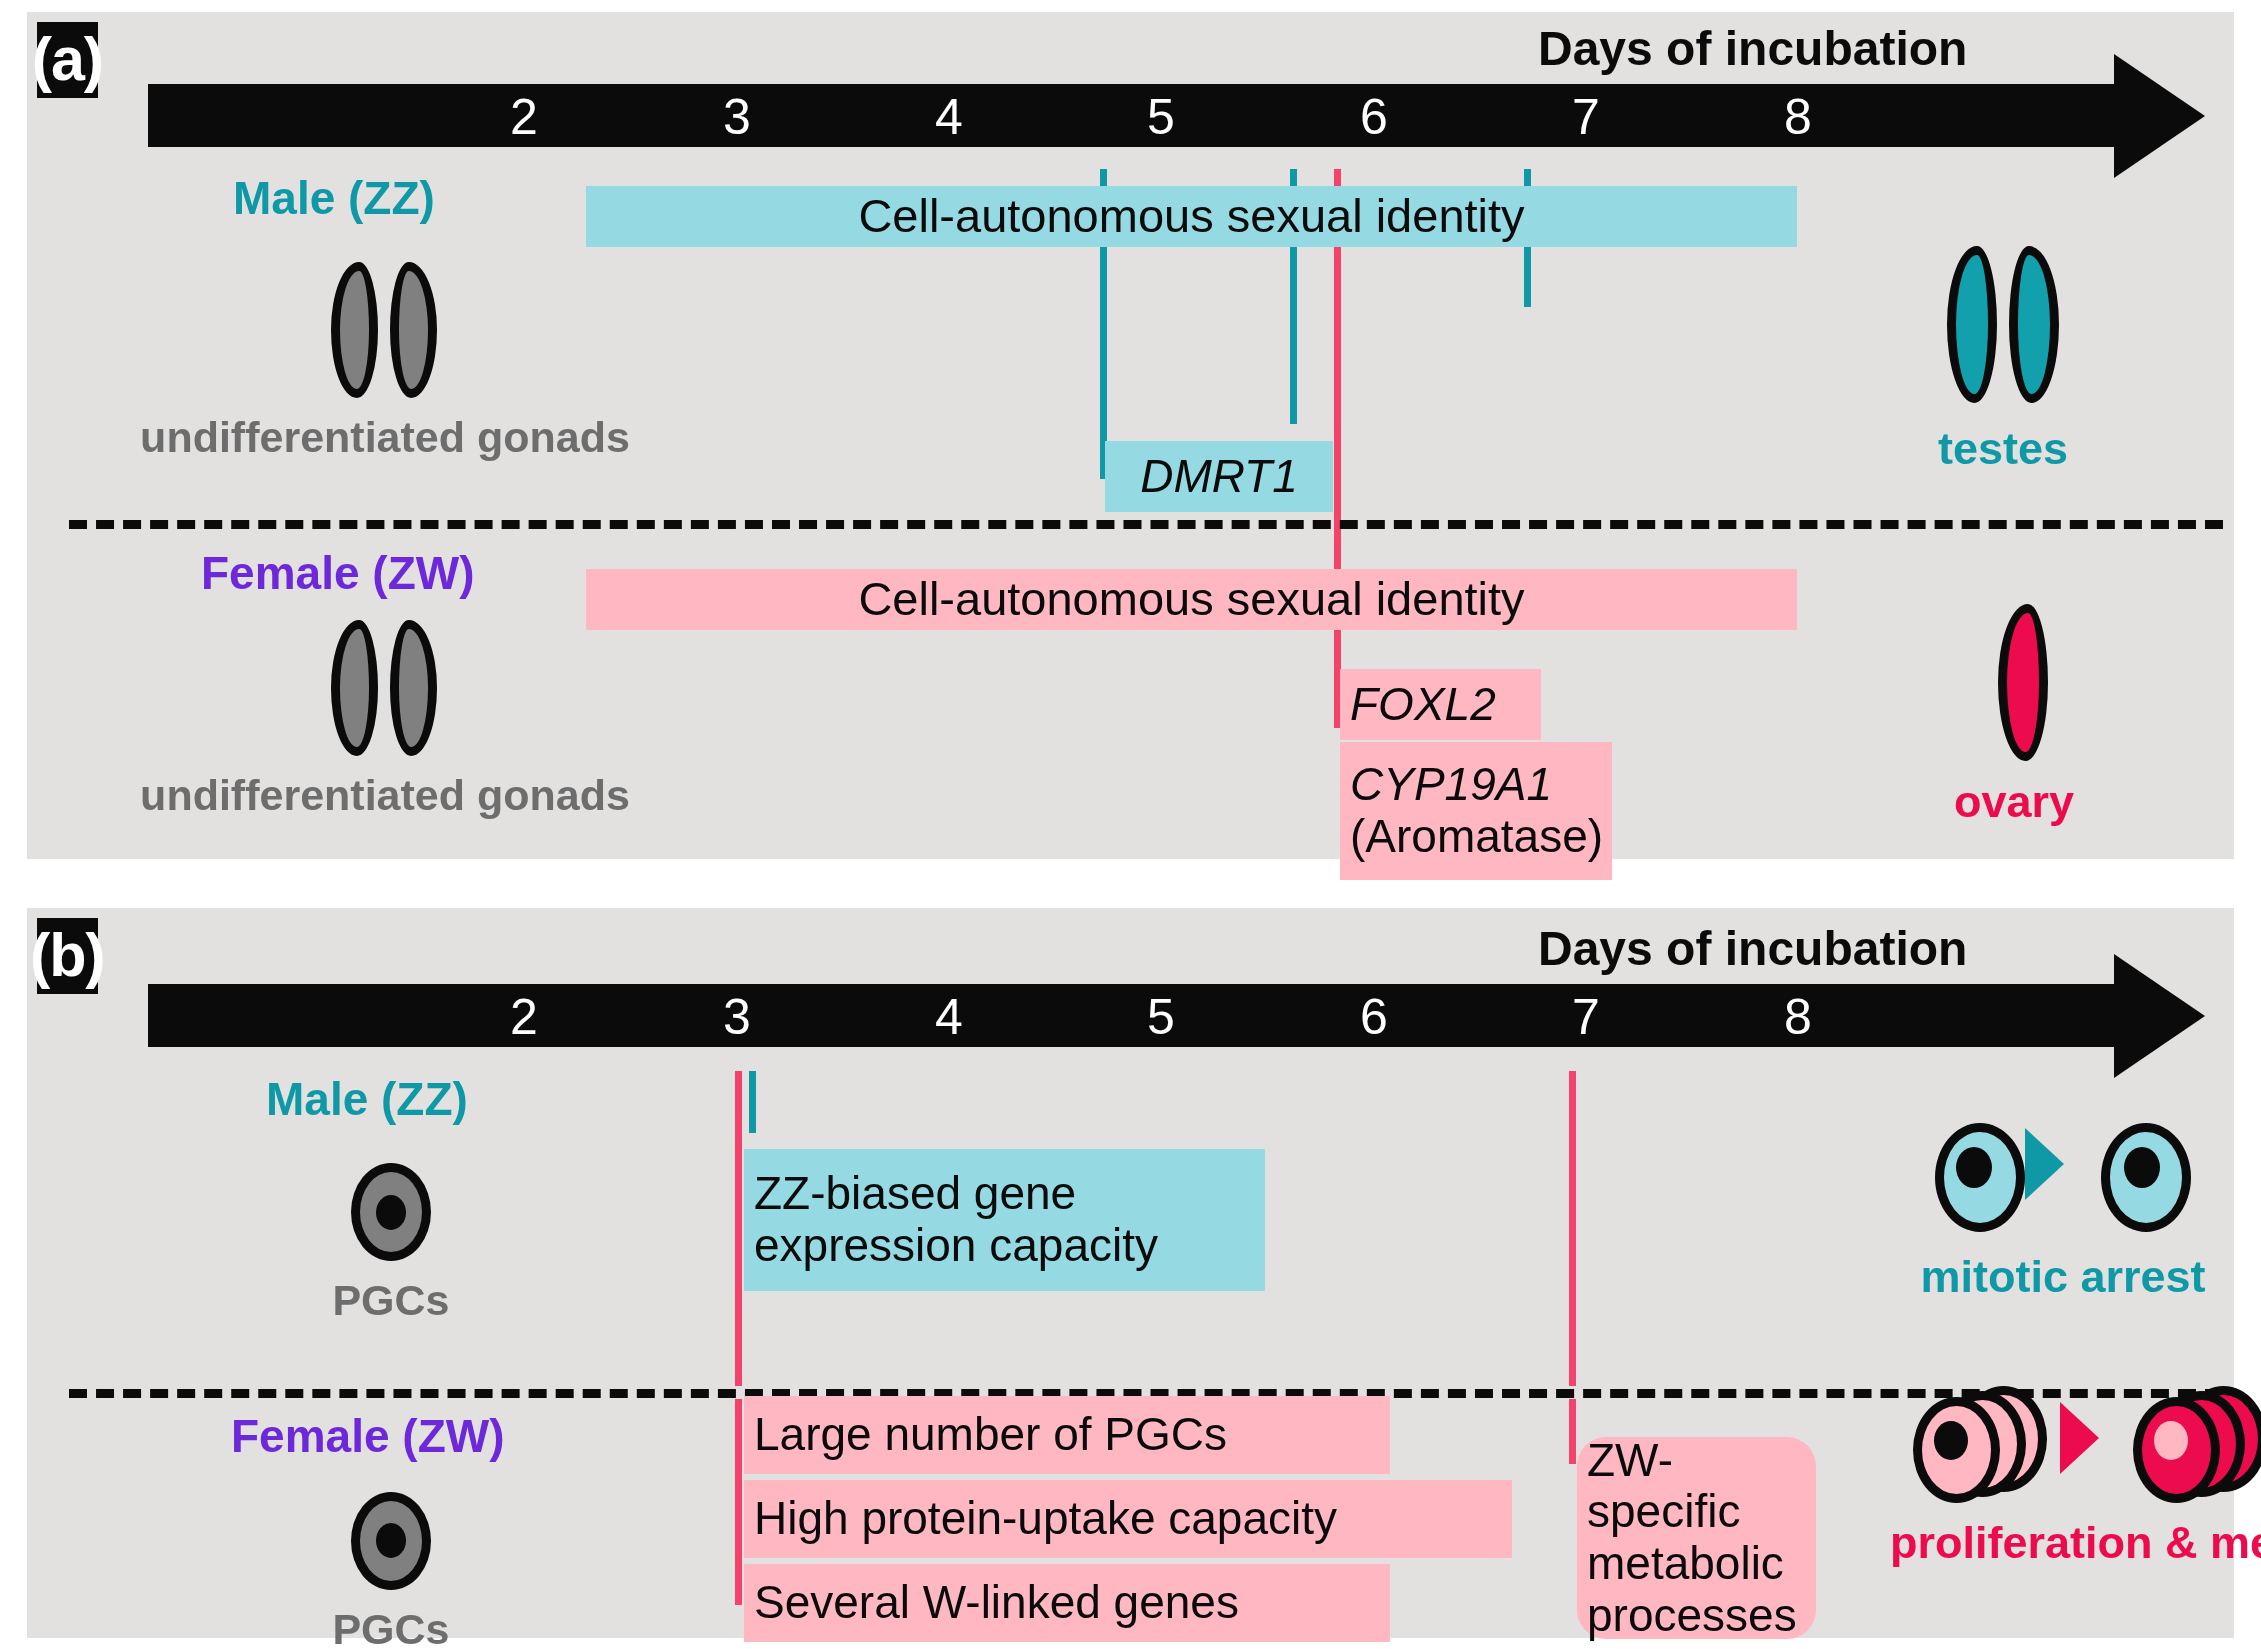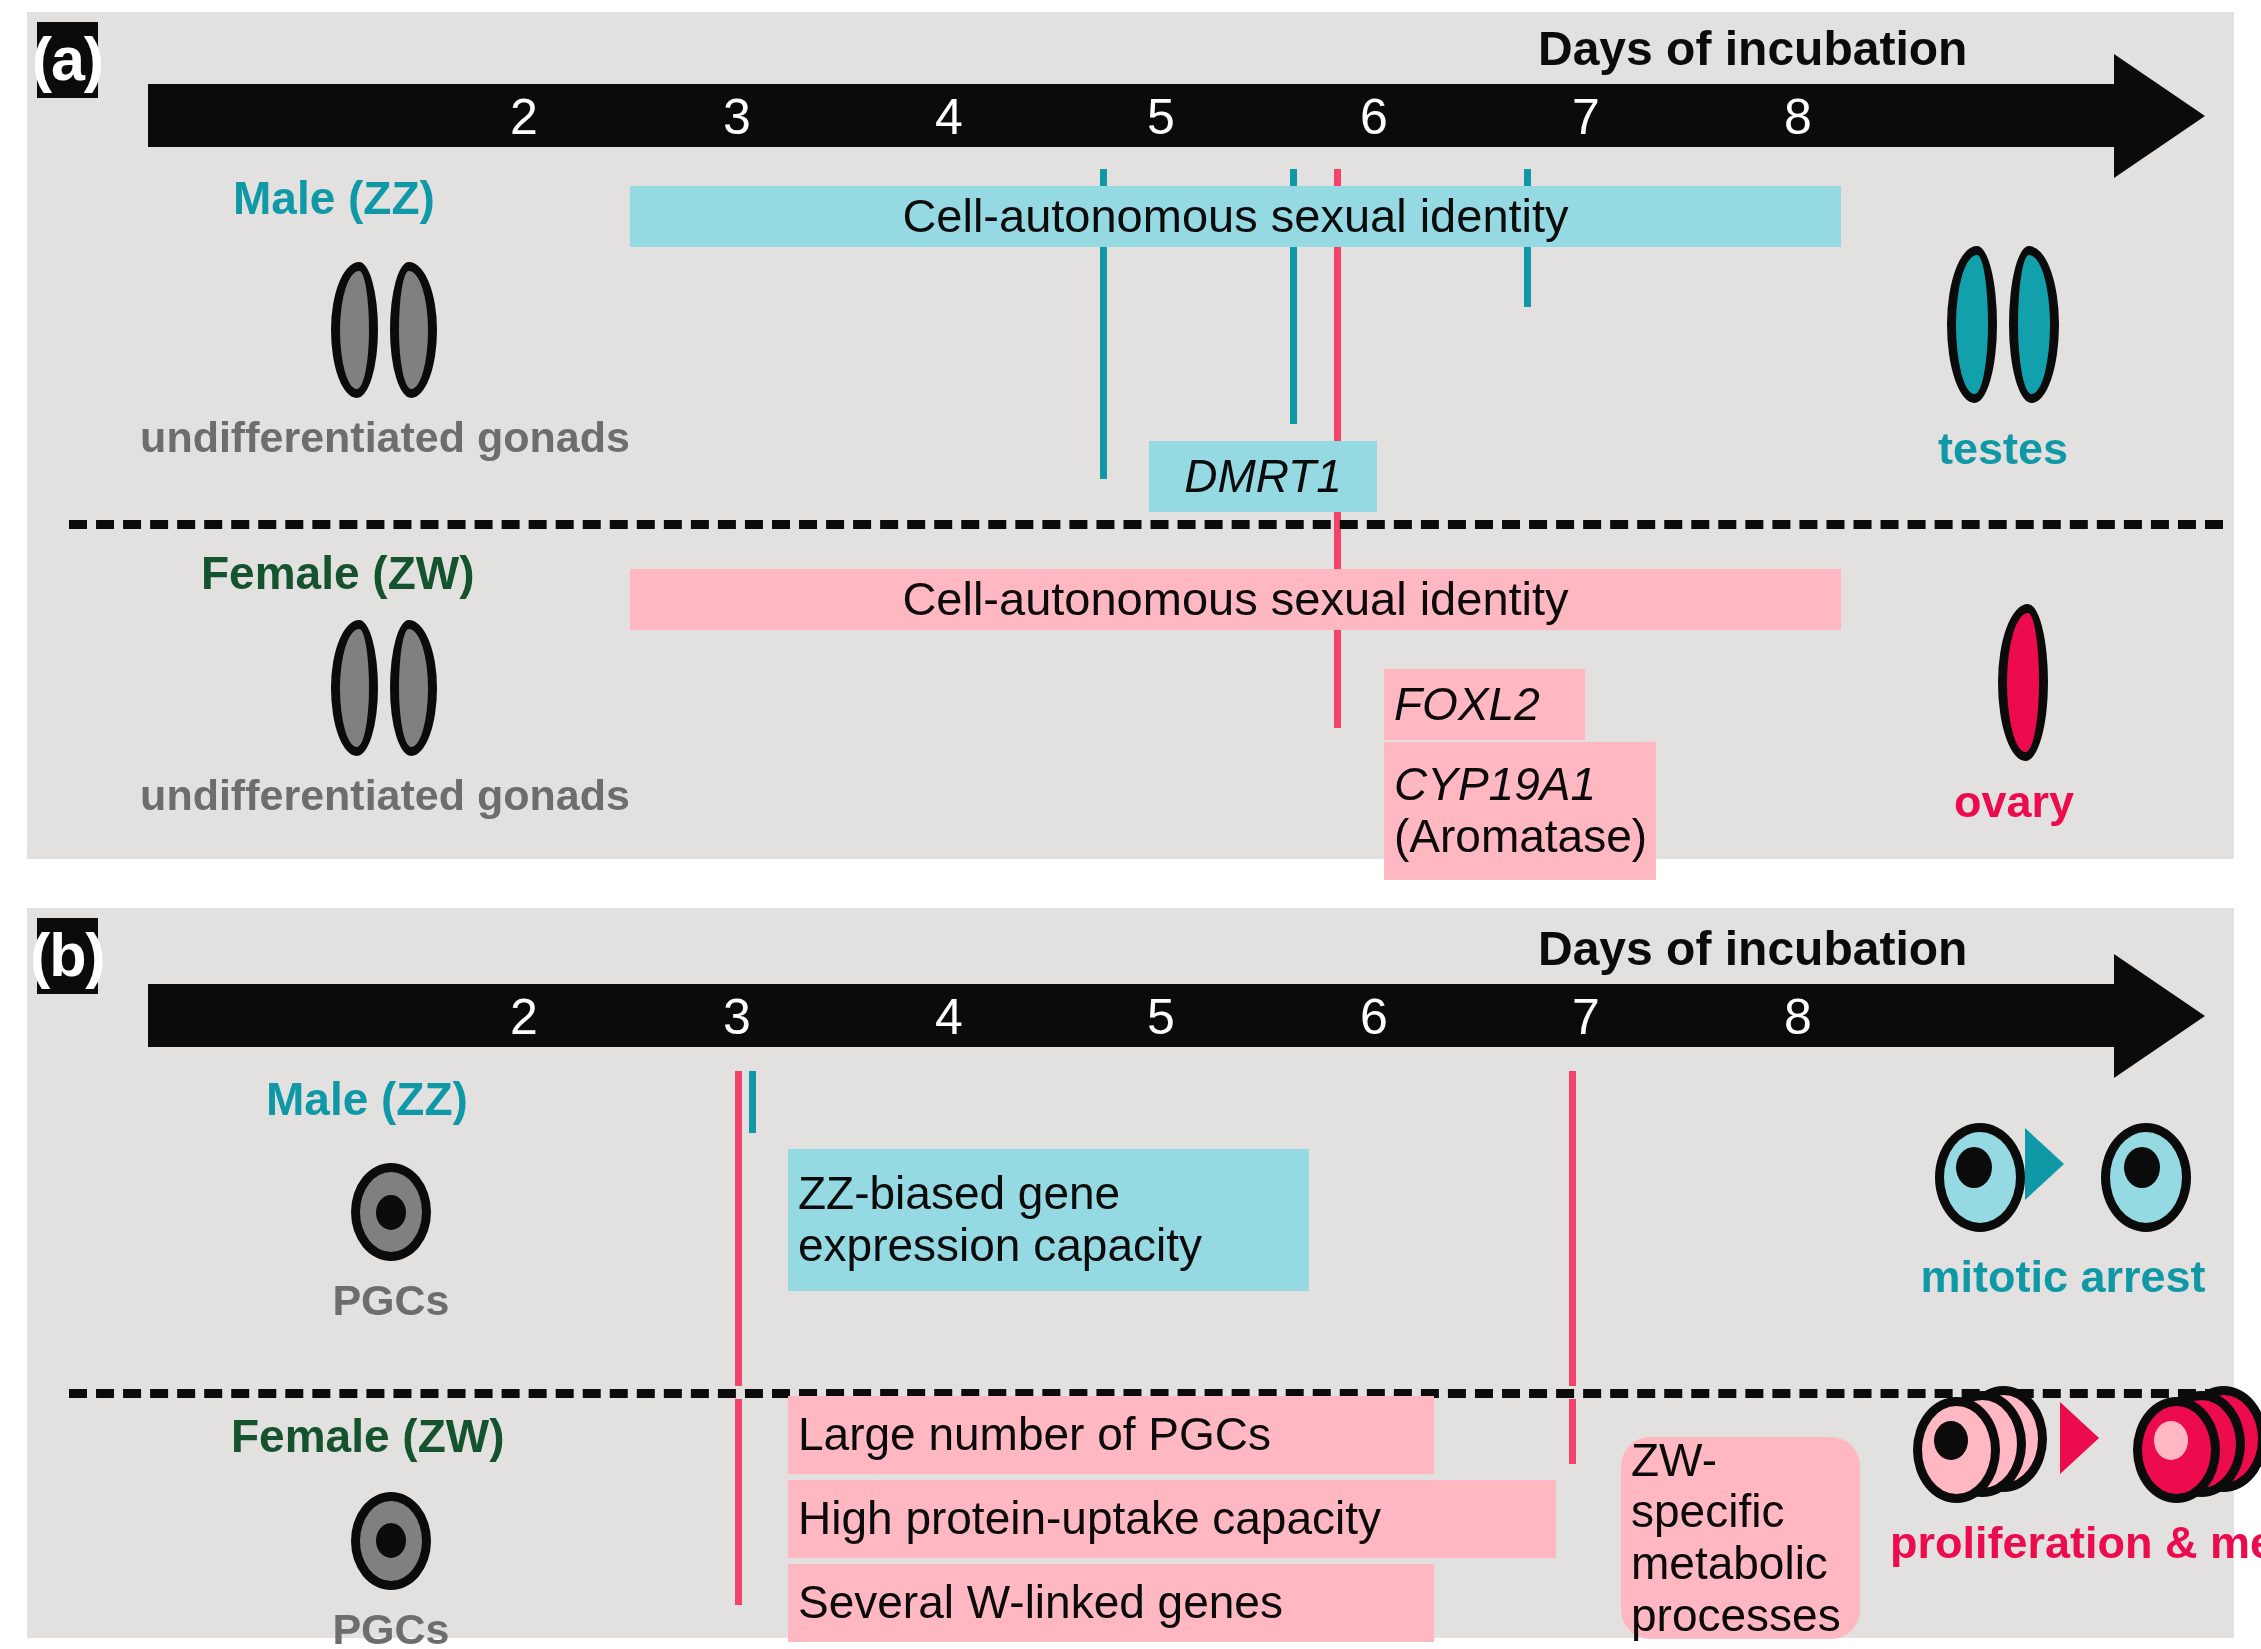--- a/index.html
+++ b/index.html
@@ -75,21 +75,21 @@
 
   
   .sex-label {
     position: absolute;
     font-size: 46px;
     font-weight: bold;
     white-space: nowrap;
     line-height: 1;
   }
   .sex-male  { color: #0f99a6; }
-  .sex-female{ color: #14532d; }
+  .sex-female{ color: #6d28d9; }
 
   .gray-caption {
     position: absolute;
     color: #6d6d6d;
     font-size: 43px;
     font-weight: bold;
     text-align: center;
     line-height: 1.08;
     white-space: nowrap;
   }
@@ -113,21 +113,20 @@
     border-top: 9.8px dashed #0b0b0b;
   }
 
   
   .box {
     position: absolute;
     display: flex;
     align-items: center;
     line-height: 1.12;
     box-sizing: border-box;
-    margin-left: 44px;
   }
   .box-blue { background: #95d9e2; }
   .box-pink { background: #ffb7c2; }
   .box span { display: block; width: 100%; }
   .b-center { justify-content: center; text-align: center; }
   .b-left   { justify-content: flex-start; text-align: left; padding-left: 10px; }
   .t-italic { font-style: italic; }
   .txt { color: #0b0b0b; font-size: 46px; }
   .txt-lg { color: #0b0b0b; font-size: 47px; }
 

